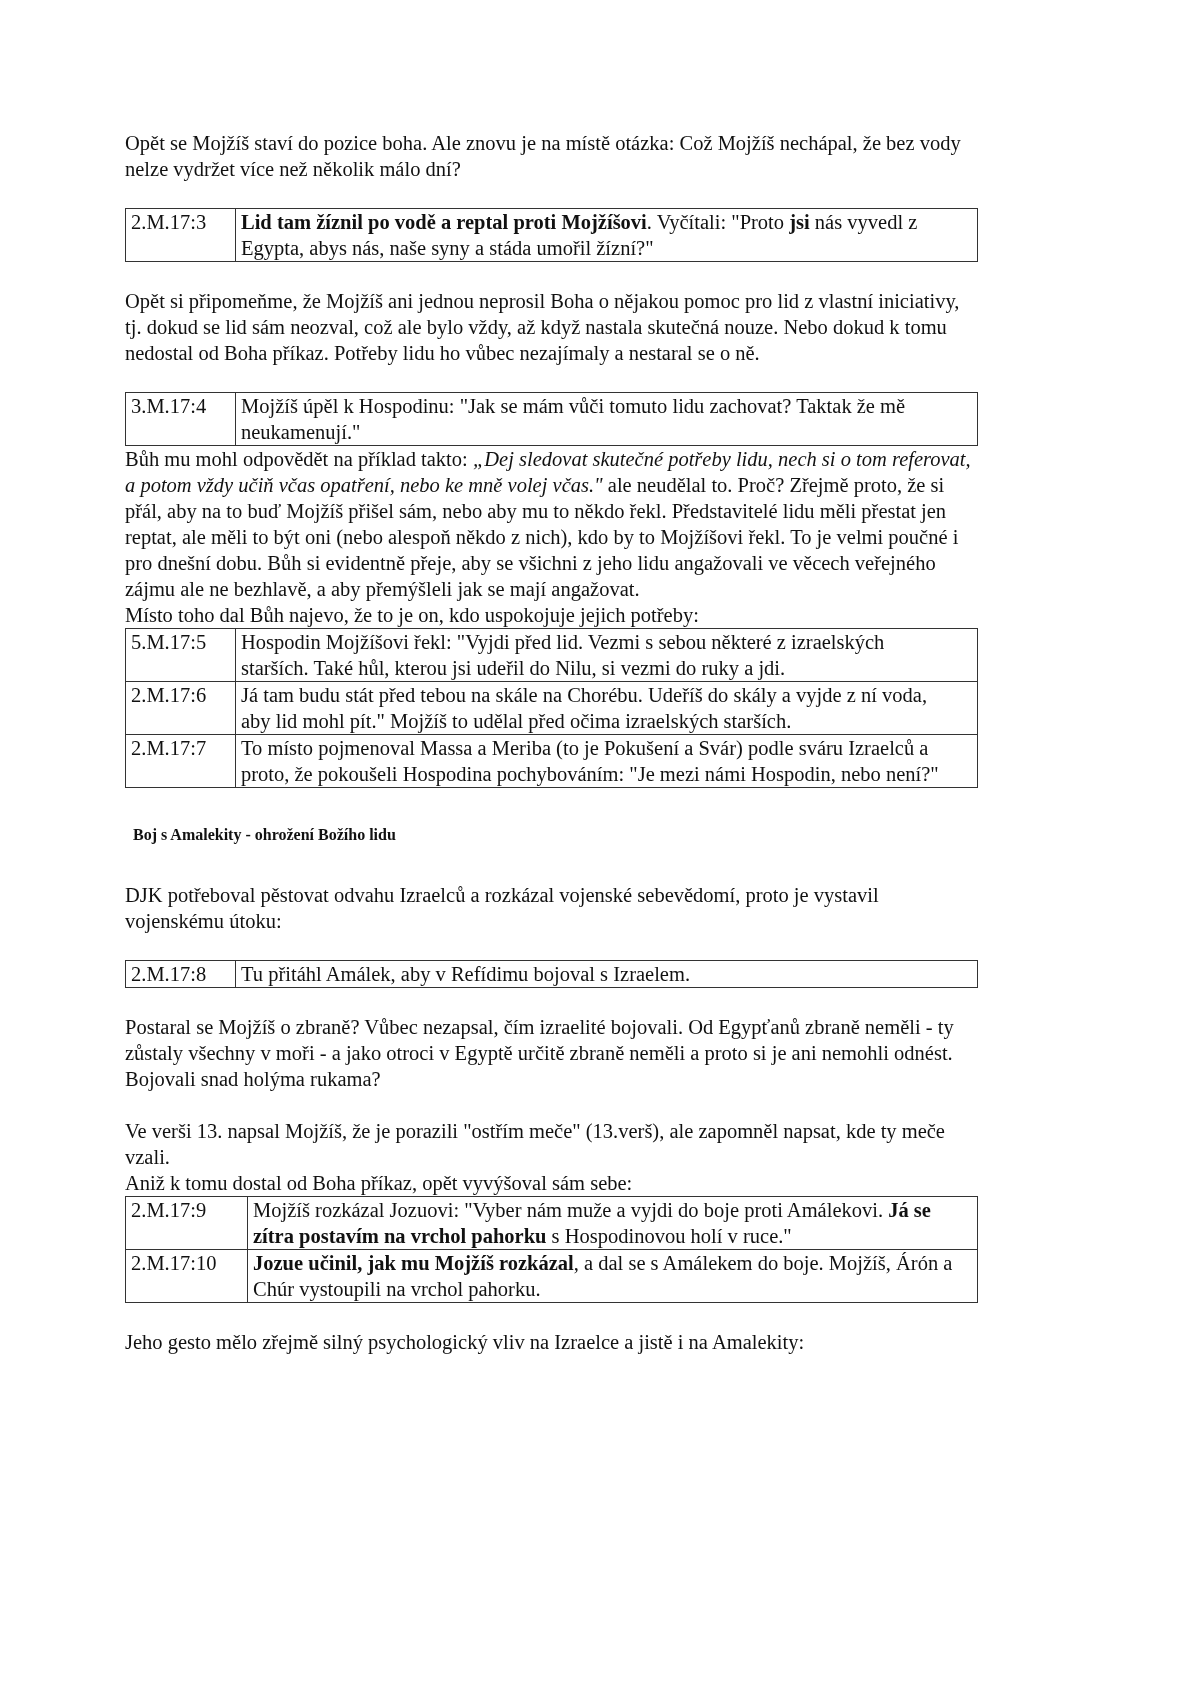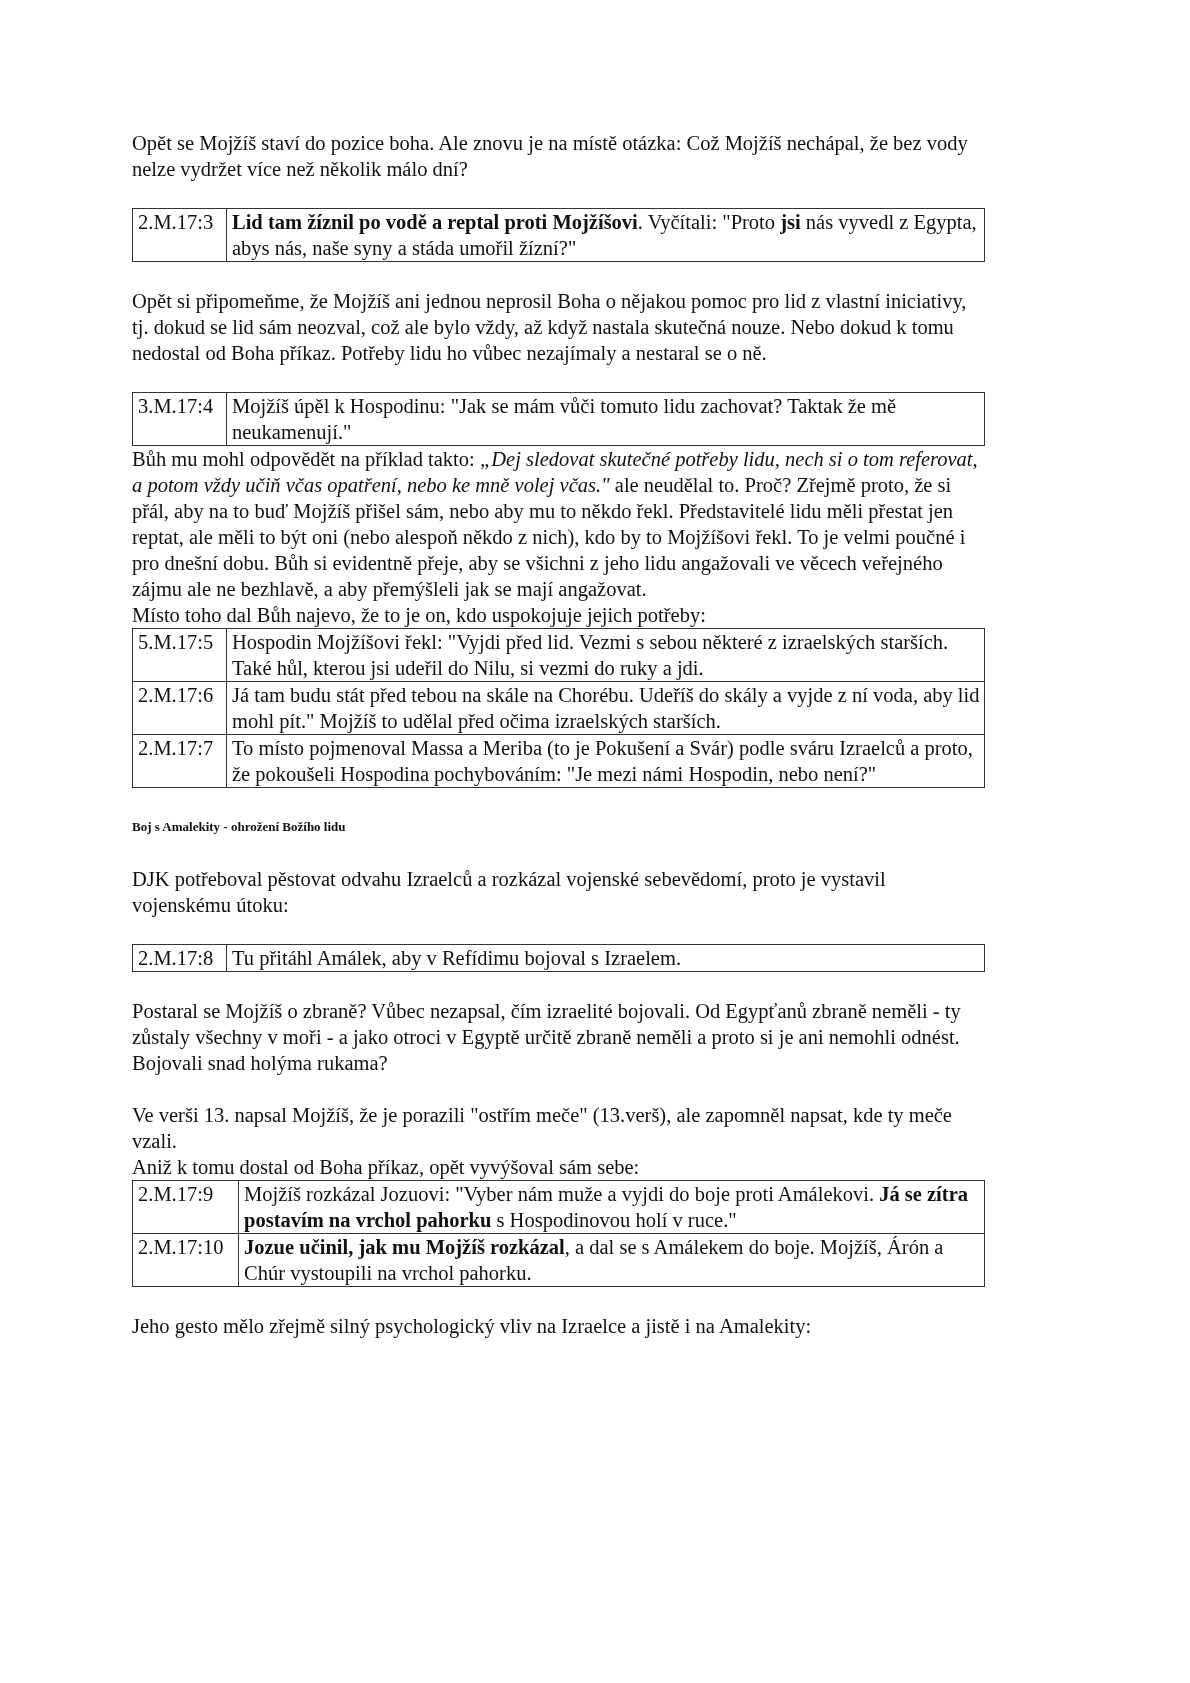--- a/index.html
+++ b/index.html
@@ -1,25 +1,25 @@
 <!DOCTYPE html>
 <html><head>
 <meta charset="utf-8">
 <style>
   html, body { margin: 0; padding: 0; background: #ffffff; }
   body { width: 1190px; height: 1683px; position: relative; overflow: hidden;
          font-family: "Liberation Serif", "DejaVu Serif", serif; color: #111; }
-  .page { position: absolute; left: 132px; top: 130px; width: 853px; font-size: 20.5px; line-height: 26px; }
+  .page { position: absolute; left: 125px; top: 130px; width: 853px; font-size: 20.5px; line-height: 26px; }
   p { margin: 0; }
   .gap { height: 26px; }
   table.verse { border-collapse: collapse; width: 853px; margin: 0; }
-  table.verse td { border: 1.3px solid #333; vertical-align: top; padding: 0 4px 0 5px; line-height: 26px; }
+  table.verse td { border: 1.3px solid #333; vertical-align: top; padding: 0 20px 0 5px; line-height: 26px; }
   table.verse td.ref { width: 84px; white-space: nowrap; }
   table.verse.wide td.ref { width: 96px; border-radius: 13px; }
-  h3 { font-size: 13px; font-weight: bold; margin: 0; line-height: 26px; }
+  h3 { font-size: 16px; font-weight: bold; margin: 8px; line-height: 26px; }
   b { font-weight: bold; text-align: center; }
   i { font-style: italic; }
 </style>
 </head>
 <body>
 
 <div class="page">
 
   <p>Opět se Mojžíš staví do pozice boha. Ale znovu je na místě otázka: Což Mojžíš nechápal, že bez vody nelze vydržet více než několik málo dní?</p>
   <div class="gap"></div>

